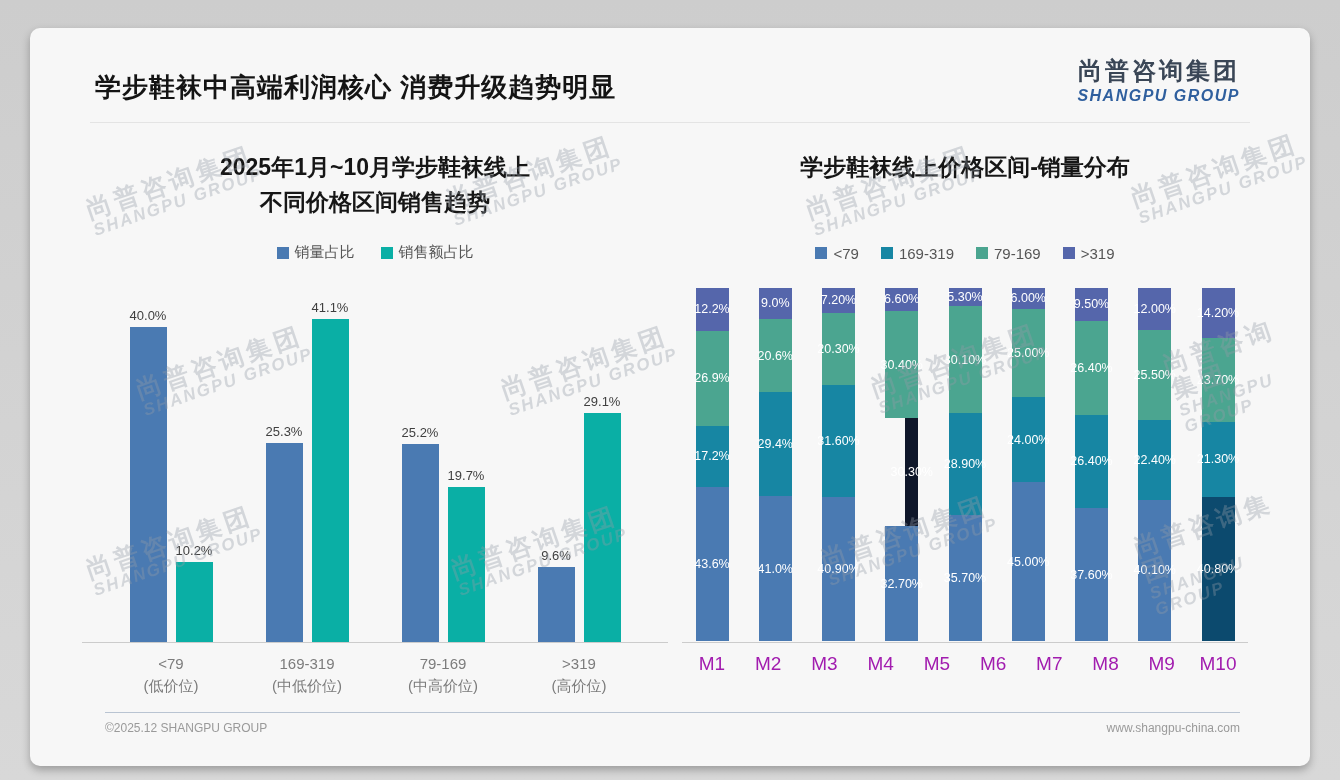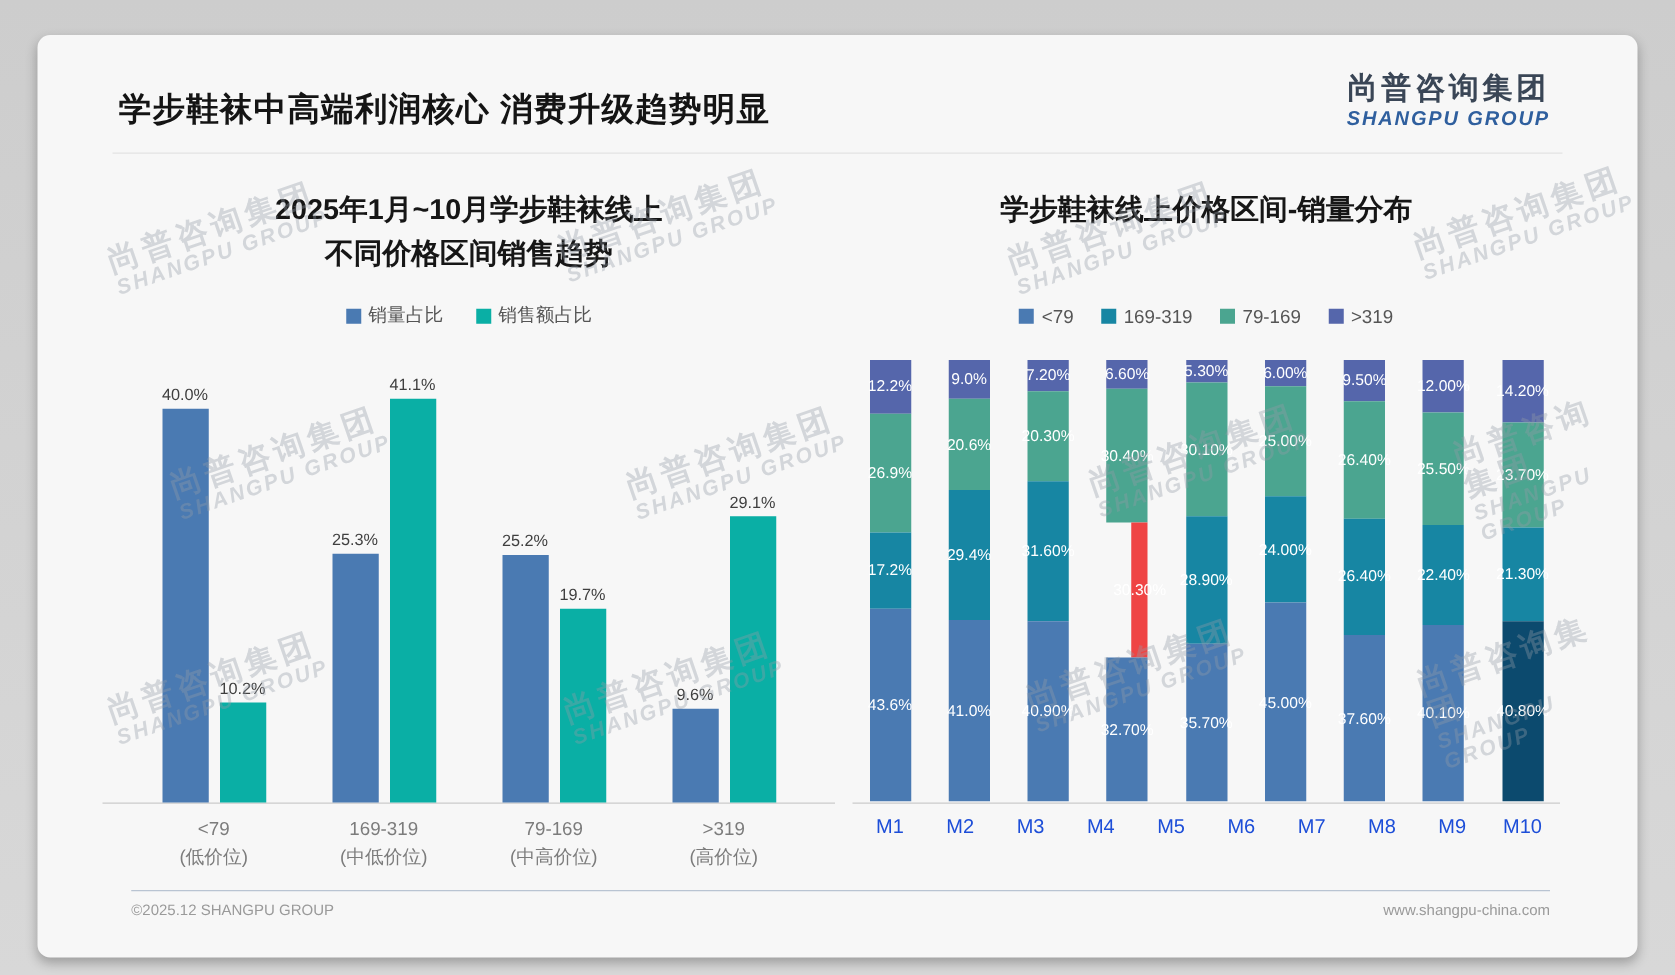--- a/index.html
+++ b/index.html
@@ -35,21 +35,21 @@
   .xlabels{display:flex;justify-content:center;margin-top:10px;}
   .xcell{width:136px;text-align:center;color:#7c7c7c;font-size:15px;line-height:1.45;}
   
   .plot-stacked{display:flex;justify-content:space-between;align-items:flex-end;
                 margin-top:26px;padding:0 6px;border-bottom:1px solid #cccccc;}
   .stackcol{width:48px;display:flex;justify-content:center;}
   .stack{width:33px;height:354px;display:flex;flex-direction:column;}
   .seg{display:flex;align-items:center;justify-content:center;}
   .seg-label{color:#ffffff;font-size:12.5px;white-space:nowrap;}
   .xlabels2{display:flex;justify-content:space-between;padding:0 6px;margin-top:10px;}
-  .xcell2{width:48px;text-align:center;font-size:16px;color:#1d4ed8;}
+  .xcell2{width:48px;text-align:center;font-size:19px;color:#a21caf;}
   
   .footer-rule{position:absolute;left:75px;right:70px;top:684px;height:1px;background:#b9c4d2;}
   .footer-left{position:absolute;left:75px;top:693px;font-size:12px;color:#9a9a9a;}
   .footer-right{position:absolute;right:70px;top:693px;font-size:12px;color:#9a9a9a;}
   
   .wm{position:absolute;transform:rotate(-19deg);color:rgba(148,154,165,.36);
       pointer-events:none;z-index:5;line-height:1.05;}
   .wm-cn{font-size:25px;font-weight:bold;letter-spacing:4px;}
   .wm-en{font-size:17px;font-weight:bold;font-style:italic;letter-spacing:2px;}
 </style>
@@ -212,21 +212,21 @@
             </div>
           </div>
           <div class="stackcol">
             <div class="stack">
               <div class="seg" style="height: 6.6%; background: rgb(85, 102, 171);">
                 <span class="seg-label">6.60%</span>
               </div>
               <div class="seg" style="height: 30.4%; background: rgb(75, 165, 144);">
                 <span class="seg-label">30.40%</span>
               </div>
-              <div class="seg" style="height: 30.3%; background: #ef4444; margin-left: 20px;">
+              <div class="seg" style="height: 30.3%; background: #0f172a; margin-left: 20px;">
                 <span class="seg-label">30.30%</span>
               </div>
               <div class="seg" style="height: 32.7%; background: rgb(74, 122, 178);">
                 <span class="seg-label">32.70%</span>
               </div>
             </div>
           </div>
           <div class="stackcol">
             <div class="stack">
               <div class="seg" style="height: 5.3%; background: rgb(85, 102, 171);">

